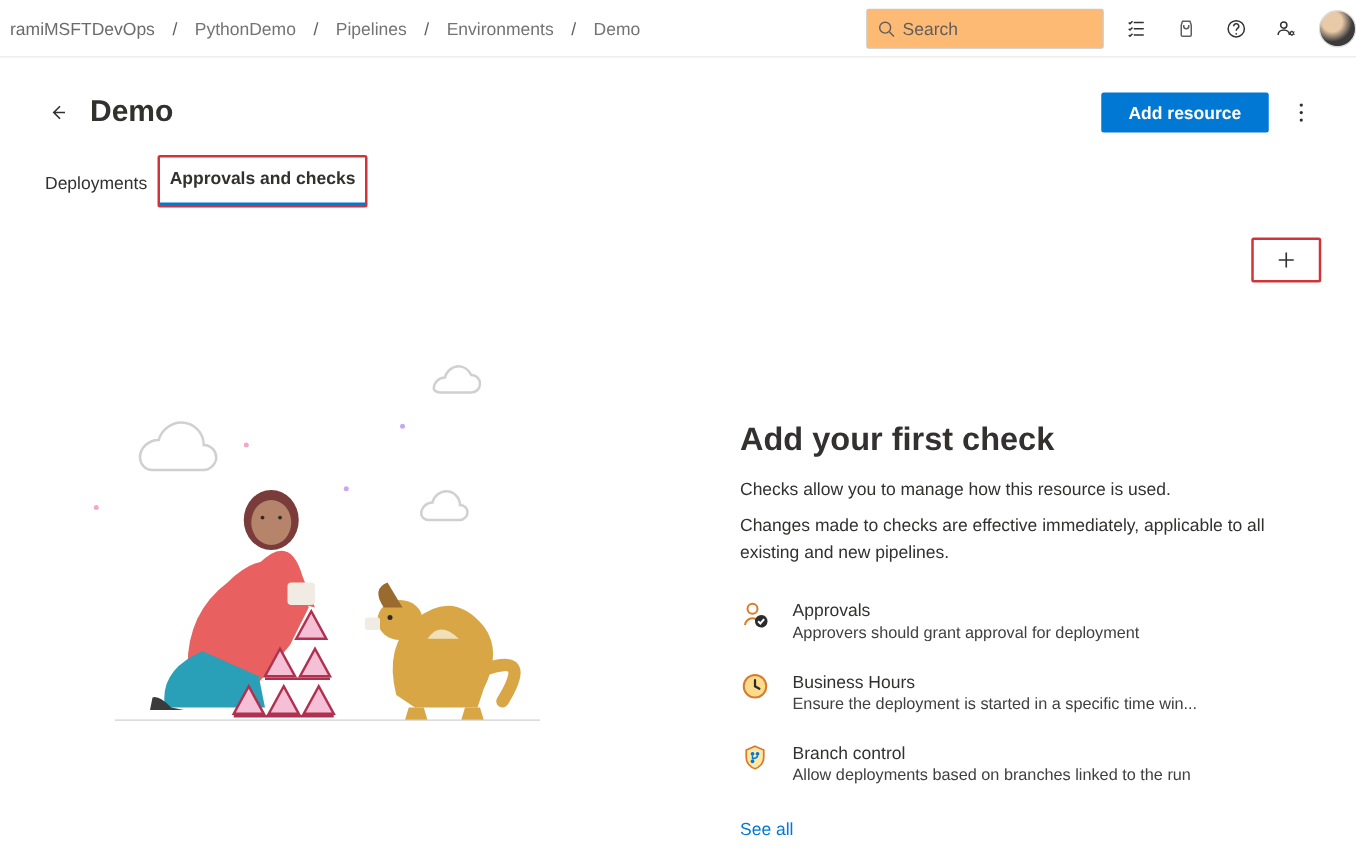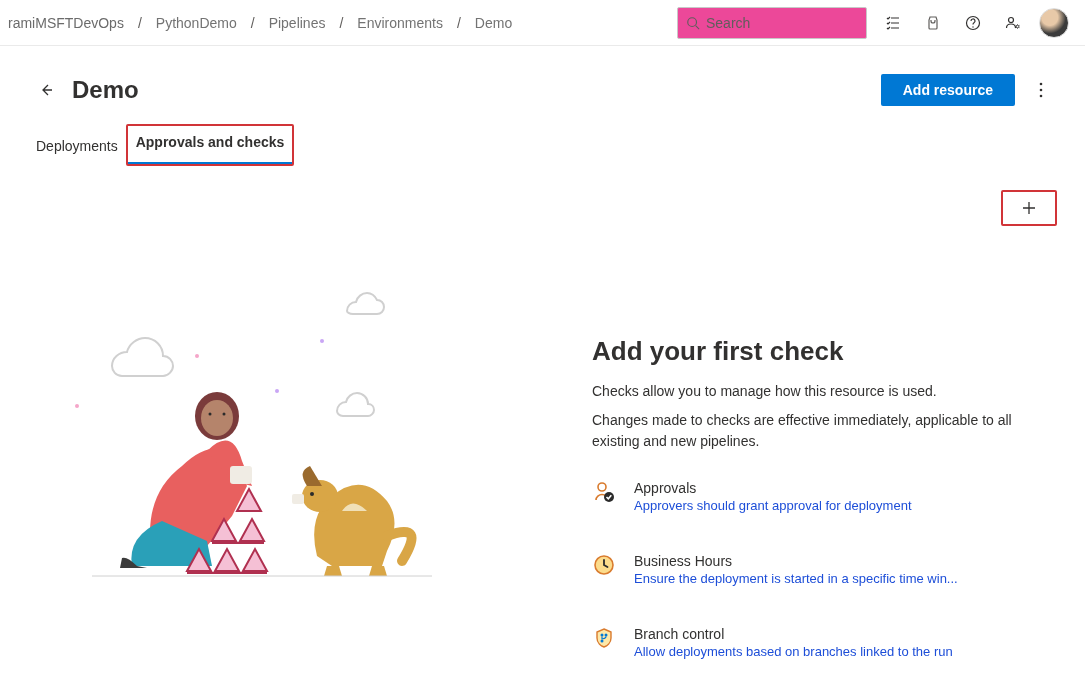--- a/index.html
+++ b/index.html
@@ -11,21 +11,21 @@
       width: 1085px;
       height: 689px;
       overflow: hidden;
     }
 
     
     .topbar {
       display: flex;
       align-items: center;
       height: 46px;
-      padding: 0 16px 0 8px;
+      padding: 0 0 0 8px;
       border-bottom: 1px solid #eaeaea;
     }
     .breadcrumb {
       display: flex;
       align-items: center;
       gap: 14px;
       color: #323130;
       flex: 0 0 auto;
     }
     .breadcrumb .sep { color: #605e5c; }
@@ -40,21 +40,21 @@
     }
 
     .search-box {
       display: flex;
       align-items: center;
       width: 190px;
       height: 32px;
       border: 1px solid #c8c8c8;
       border-radius: 2px;
       padding: 0 8px;
-      background: #ec4899;
+      background: #fdba74;
     }
     .search-box input {
       border: none;
       outline: none;
       font-size: 14px;
       width: 100%;
       color: #323130;
       background: transparent;
     }
     .search-box input::placeholder { color: #605e5c; }
@@ -192,21 +192,21 @@
       font-size: 14px;
       line-height: 1.5;
       color: #323130;
       margin-bottom: 8px;
     }
 
     .check-list {
       margin-top: 28px;
       display: flex;
       flex-direction: column;
-      gap: 40px;
+      gap: 24px;
     }
     .check-item {
       display: flex;
       gap: 18px;
       align-items: flex-start;
       cursor: pointer;
     }
     .check-icon {
       width: 24px;
       height: 24px;
@@ -214,21 +214,21 @@
       display:flex; align-items:center; justify-content:center;
     }
     .check-text { flex:1; min-width:0; }
     .check-title {
       font-size: 14px;
       font-weight: 400;
       color: #323130;
     }
     .check-desc {
       font-size: 13px;
-      color: #1d4ed8;
+      color: #404040;
       margin-top: 2px;
       white-space: nowrap;
       overflow: hidden;
       text-overflow: ellipsis;
     }
 
     .see-all {
       margin-top: 28px;
       color: #0078d4;
       font-size: 14px;

